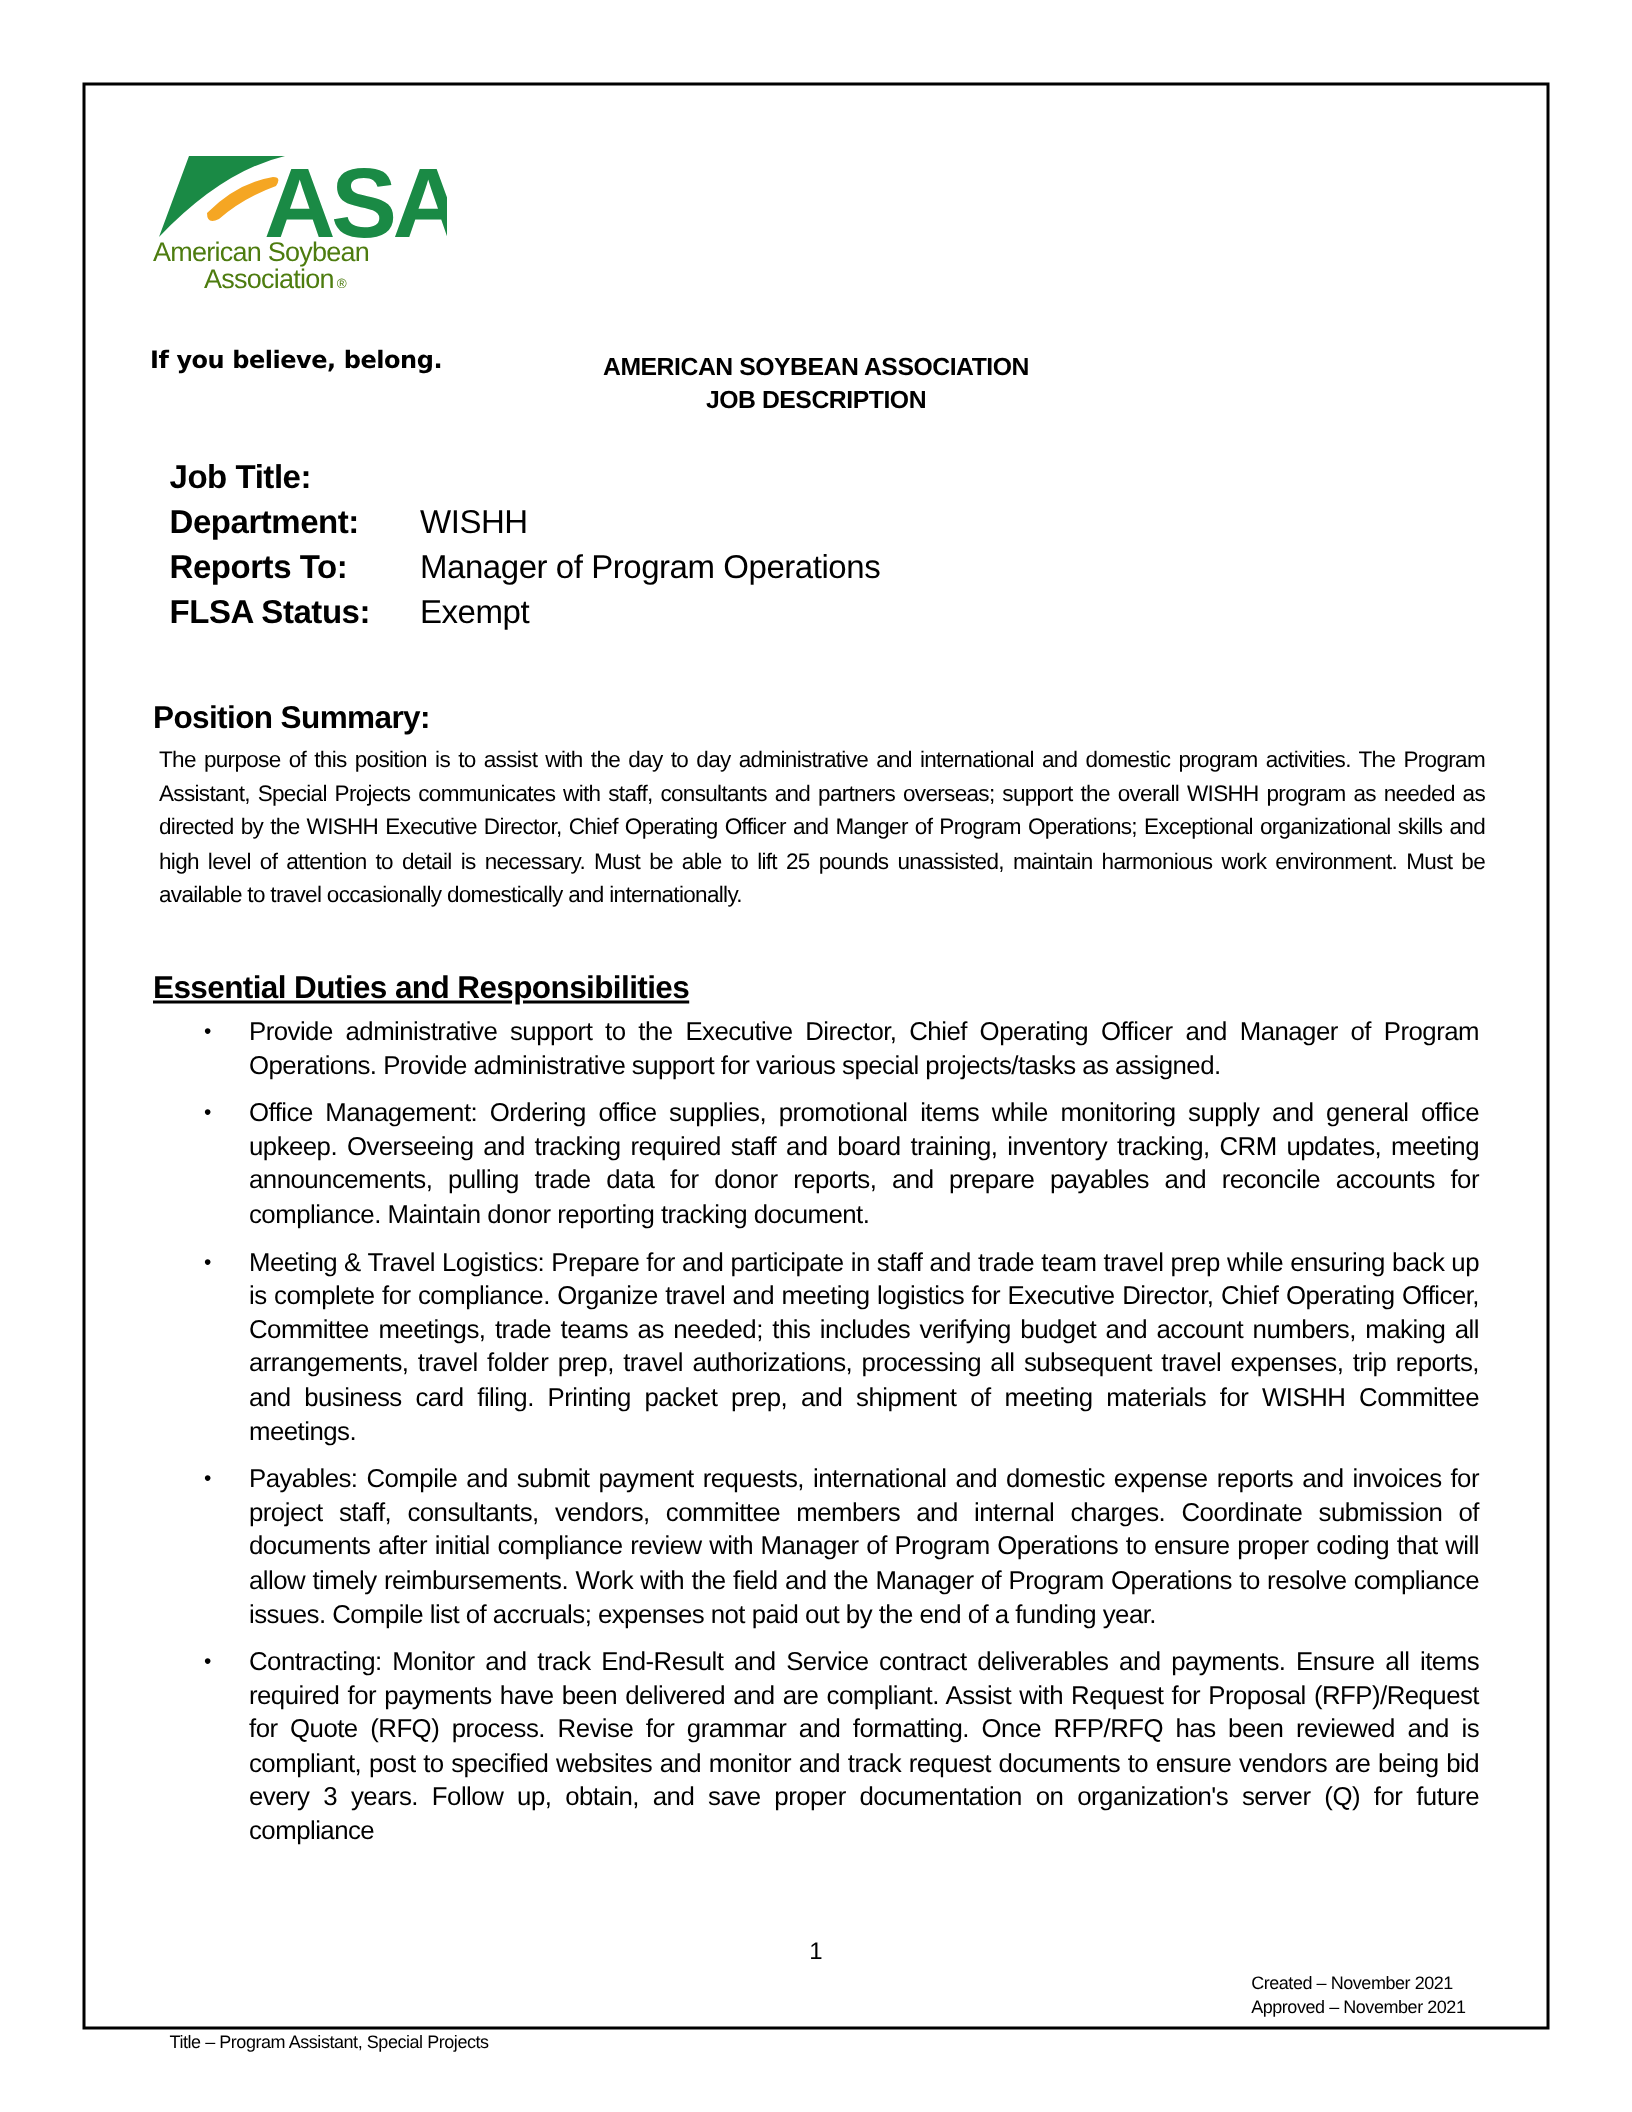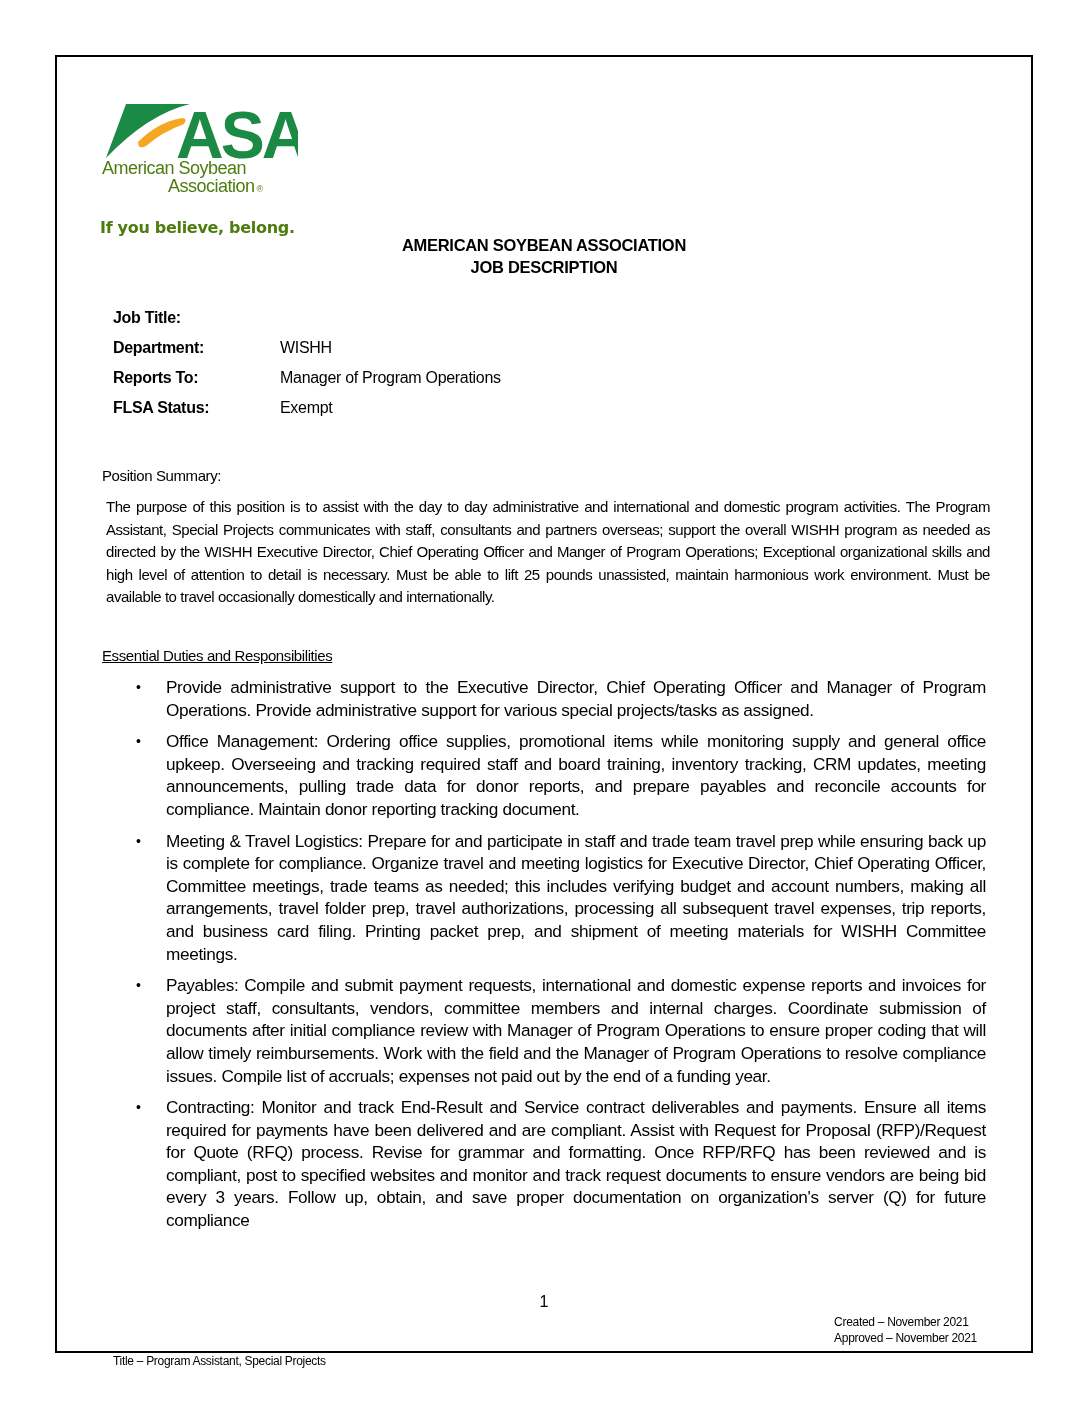--- a/index.html
+++ b/index.html
@@ -2,30 +2,30 @@
 <html><head>
 <meta charset="utf-8">
 <style>
   html, body { margin:0; padding:0; background:#ffffff; }
   body { width:1088px; height:1408px; position:relative; overflow:hidden; font-family:"Liberation Sans", sans-serif; color:#000; }
   .page-border { position:absolute; left:55px; top:55px; width:974px; height:1294px; border:2px solid #000; box-sizing:content-box; }
   .logo { position:absolute; left:98px; top:96px; width:200px; height:140px; }
   .logo svg { display:block; }
   .logo-name1, .logo-name2 { position:absolute; font-family:"Liberation Sans", sans-serif; color:#4d7c0f; letter-spacing:-0.5px; }
   .logo-name1 { left:4px; top:62px; font-size:18px; }
-  .logo-name2 { left:38px; top:80px; font-size:18px;margin-left:32px; }
+  .logo-name2 { left:38px; top:80px; font-size:18px; }
   .logo-reg { font-size:9px; margin-left:2px; }
-  .tagline { position:absolute; left:100px; top:218px; font-family:"DejaVu Sans", sans-serif; font-weight:bold; font-size:16px; color:#4d7c0f; letter-spacing:-0.3px; }
+  .tagline { position:absolute; left:100px; top:230px; font-family:"DejaVu Sans", sans-serif; font-weight:bold; font-size:16px; color:#000000; letter-spacing:-0.3px; }
   .doc-title { position:absolute; left:0; width:1088px; text-align:center; font-weight:bold; font-size:16.5px; letter-spacing:-0.3px; }
   .t1 { top:236px; }
   .t2 { top:258px; }
   .meta { position:absolute; left:113px; top:306px; }
-  .meta-row { display:flex; height:30px; font-size:16px; line-height:24px; letter-spacing:-0.3px; }
+  .meta-row { display:flex; height:30px; font-size:22px; line-height:24px; letter-spacing:-0.3px; }
   .meta-label { width:167px; font-weight:bold; }
-  .section-head { position:absolute; left:102px; font-weight:normal; font-size:15px; letter-spacing:-0.4px; }
+  .section-head { position:absolute; left:102px; font-weight:bold; font-size:21px; letter-spacing:-0.4px; }
   .ps-head { top:467px; }
   .ed-head { top:647px; text-decoration:underline; }
   .summary { position:absolute; left:102px; top:492px; width:884px; font-size:15px; line-height:22.6px; text-align:justify; letter-spacing:-0.45px; margin:4px; }
   .duties { position:absolute; left:102px; top:676px; width:884px; margin:0; padding:0; list-style:none; }
   .duty { position:relative; padding-left:64px; font-size:17.2px; line-height:22.6px; text-align:justify; letter-spacing:-0.35px; margin-bottom:9px; }
   .bullet { position:absolute; left:34px; top:0; font-size:14px; }
   .page-num { position:absolute; left:0; width:1088px; top:1293px; text-align:center; font-size:16px; }
   .foot-left { position:absolute; left:113px; top:1314px; font-size:12px; letter-spacing:-0.3px;margin-top:40px; }
   .foot-right { position:absolute; right:111px; top:1314px; font-size:12px; text-align:left; line-height:16px; letter-spacing:-0.3px; }
 </style>

